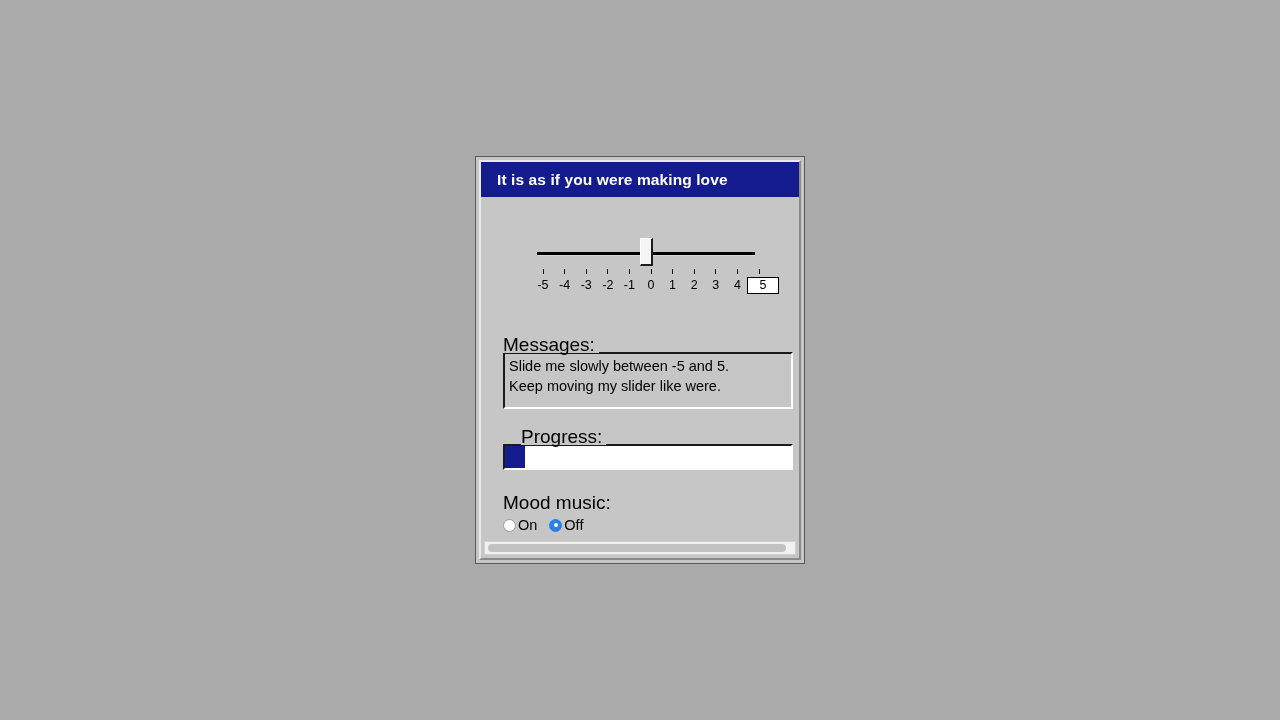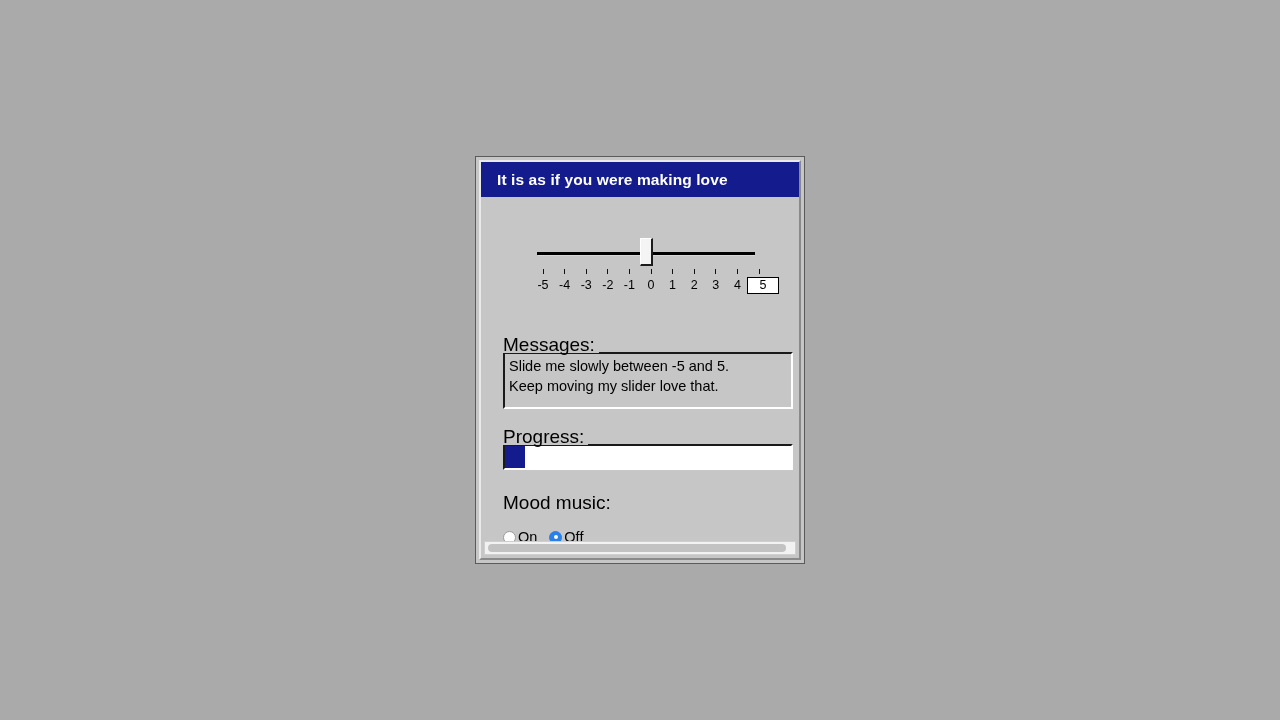--- a/index.html
+++ b/index.html
@@ -183,41 +183,41 @@
     overflow: hidden;
   }
   .message-line {
     font-size: 14.5px;
     color: #000000;
     line-height: 20px;
     white-space: nowrap;
   }
 
   
-  #progress-label { left: 22px; top: 232px; }
+  #progress-label { left: 40px; top: 232px; }
   #progress-box {
     left: 22px;
     top: 247px;
     width: 290px;
     height: 26px;
     background: #ffffff;
     padding: 0;
     overflow: hidden;
   }
   #progress-fill {
     height: 100%;
     background: #141b8c;
   }
 
   
   #mood-label { left: 22px; top: 298px; text-align: center; }
   #radio-row {
     position: absolute;
     left: 22px;
-    top: 332px;
+    top: 320px;
     display: flex;
     align-items: center;
   }
   .radio-item {
     display: flex;
     align-items: center;
     margin-right: 12px;
     cursor: pointer;
   }
   .radio-dot {
@@ -335,21 +335,21 @@
             <div class="tick-group boxed" style="left: 216px;">
               <div class="tick-mark"></div>
               <div><span class="tick-label">5</span></div>
             </div>
           </div>
       </div>
 
       <div class="field-label" id="messages-label">Messages:</div>
       <div class="inset-box" id="messages-box">
           <div class="message-line">Slide me slowly between -5 and 5.</div>
-          <div class="message-line">Keep moving my slider love that.</div>
+          <div class="message-line">Keep moving my slider like were.</div>
         </div>
 
       <div class="field-label" id="progress-label">Progress:</div>
       <div class="inset-box" id="progress-box">
         <div id="progress-fill" style="width: 7%; background: rgb(20, 27, 140);"></div>
       </div>
 
       <div class="field-label" id="mood-label">Mood music:</div>
       <div id="radio-row">
           <div class="radio-item">

